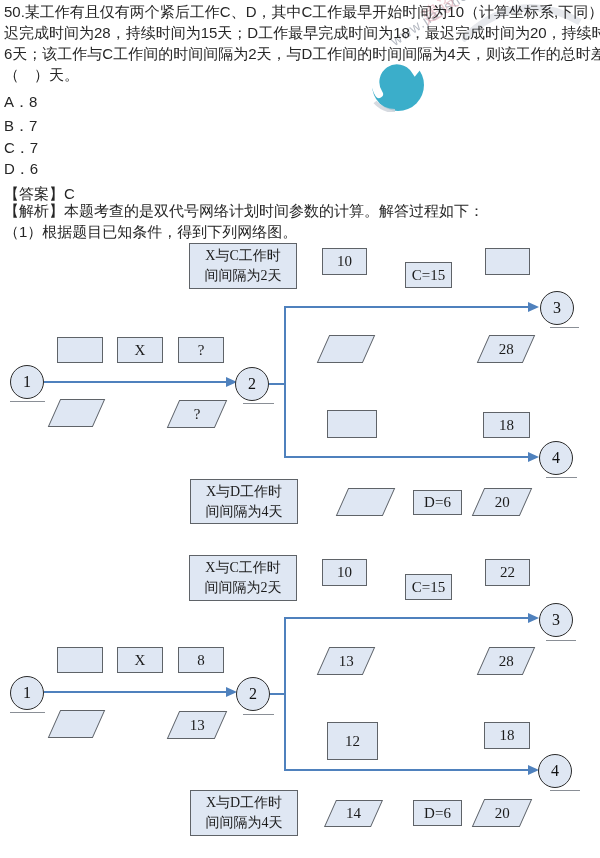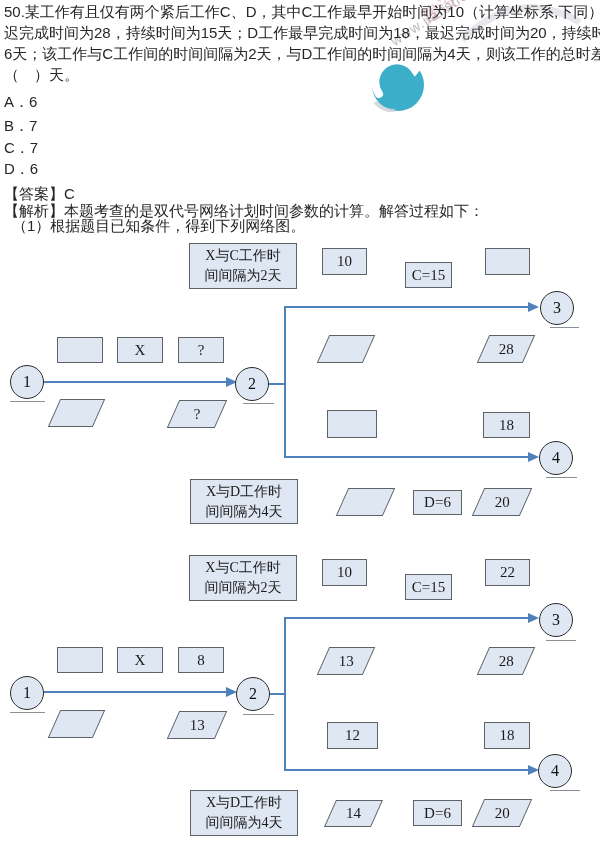--- a/index.html
+++ b/index.html
@@ -47,28 +47,28 @@
   <div class="wm-brand">建设</div>
   <svg class="wm" style="left:462px;top:0px;" width="120" height="42">
     <path d="M0 40 Q 55 -14 118 22" stroke="#d9dce2" stroke-width="7" fill="none" opacity="0.65"></path>
   </svg>
 
   <div class="t" style="top:3px;">50.某工作有且仅有两个紧后工作C、D，其中C工作最早开始时间为10（计算坐标系,下同），最</div>
   <div class="t" style="top:24px;">迟完成时间为28，持续时间为15天；D工作最早完成时间为18，最迟完成时间为20，持续时间为</div>
   <div class="t" style="top:45px;">6天；该工作与C工作间的时间间隔为2天，与D工作间的时间间隔为4天，则该工作的总时差为</div>
   <div class="t" style="top:66px;">（　）天。</div>
 
-  <div class="t" style="top:93px;">A．6</div>
+  <div class="t" style="top:93px;">A．8</div>
   <div class="t" style="top:117px;">B．7</div>
   <div class="t" style="top:139px;">C．7</div>
   <div class="t" style="top:160px;">D．6</div>
 
   <div class="t" style="top:185px;">【答案】C</div>
   <div class="t" style="top:202px;text-align:right;">【解析】本题考查的是双代号网络计划时间参数的计算。解答过程如下：</div>
-  <div class="t" style="top:217px;margin-left:8px;">（1）根据题目已知条件，得到下列网络图。</div>
+  <div class="t" style="top:223px;">（1）根据题目已知条件，得到下列网络图。</div>
 
   <div>
     <div class="note" style="left:189px;top:243px;width:108px;height:46px;">
       <span>X与C工作时</span>
       <span>间间隔为2天</span>
     </div>
     <div class="rect" style="left:322px;top:248px;width:45px;height:27px;">10</div>
     <div class="rect" style="left:405px;top:262px;width:47px;height:26px;">C=15</div>
     <div class="rect" style="left:485px;top:248px;width:45px;height:27px;"></div>
 
@@ -145,21 +145,21 @@
         <span>13</span>
       </div>
 
     <div class="para" style="left:323px;top:647px;width:46px;height:28px;">
         <span>13</span>
       </div>
     <div class="para" style="left:483px;top:647px;width:46px;height:28px;">
         <span>28</span>
       </div>
 
-    <div class="rect" style="left:327px;top:722px;width:51px;height:27px;">12</div>
+    <div class="rect" style="left:327px;top:722px;width:51px;height:38px;">12</div>
     <div class="rect" style="left:484px;top:722px;width:46px;height:27px;">18</div>
 
     <div class="note" style="left:190px;top:790px;width:108px;height:46px;">
       <span>X与D工作时</span>
       <span>间间隔为4天</span>
     </div>
     <div class="para" style="left:330px;top:800px;width:47px;height:27px;">
         <span>14</span>
       </div>
     <div class="rect" style="left:413px;top:800px;width:49px;height:26px;">D=6</div>

